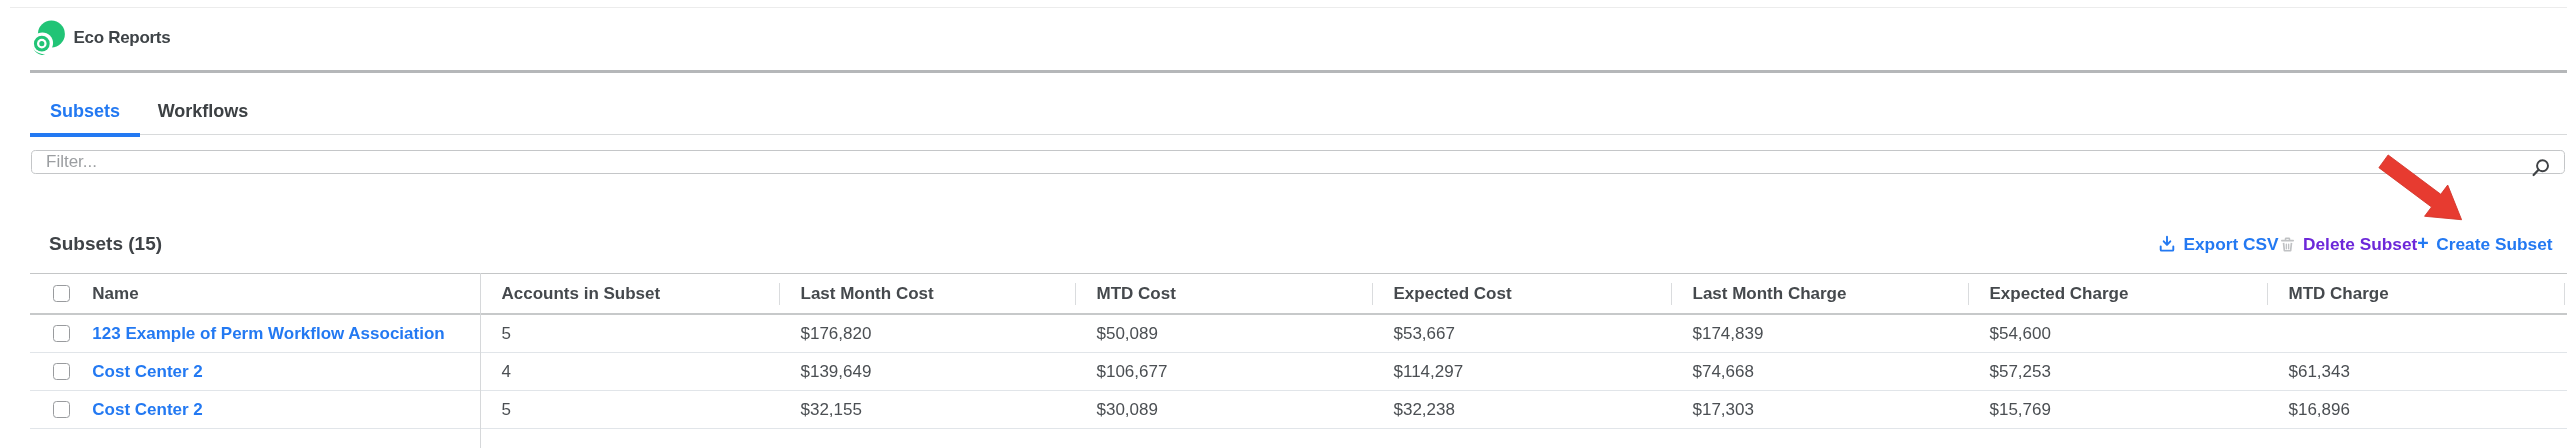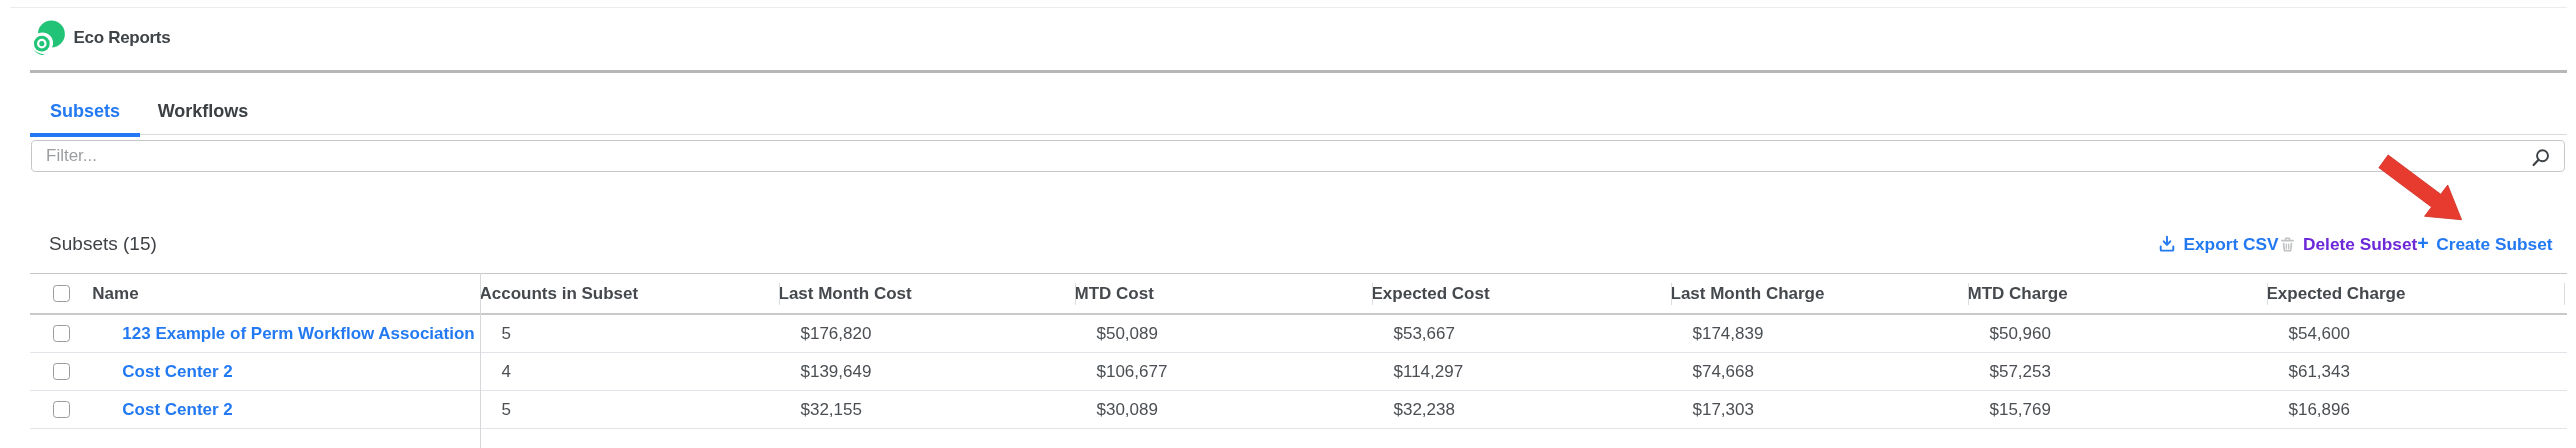--- a/index.html
+++ b/index.html
@@ -19,56 +19,56 @@
   
   .tabbar { position:absolute; left:30px; top:88px; width:2537px; height:47px; }
   .tabbar .bar-border { position:absolute; left:0; right:0; bottom:0; height:1.2px; background:#d8dadb; }
   .tab { position:absolute; top:0; height:47px; display:flex; align-items:center; justify-content:center;
          font-size:18px; font-weight:600; cursor:pointer; }
   .tab-subsets { left:0; width:110px; color:#2379f2; }
   .tab-workflows { left:110px; width:126px; color:#3c4043; }
   .tab-underline { position:absolute; left:0; width:110px; bottom:-1.7px; height:4px; background:#2379f2; }
 
   
-  .filter-wrap { position:absolute; left:31px; top:140px; width:2534px; height:32px; }
+  .filter-wrap { position:absolute; left:31px; top:150px; width:2534px; height:24px; }
   .filter-input { width:100%; height:100%; border:1.2px solid #c4c6c8; border-radius:4.6px;
                   font-family:"Liberation Sans", sans-serif; font-size:17px; color:#4b4f53;
                   padding:0 40px 0 14px; outline:none; }
   .filter-input::placeholder { color:#9b9ea1; }
   .search-icon { position:absolute; right:14px; top:8px; width:19.6px; height:19.6px; }
 
   
   .section-row { position:absolute; left:29.5px; top:229px; width:2537px; height:30px; }
   .section-title { position:absolute; left:19.6px; top:50%; transform:translateY(-50%);
-                   font-size:19px; font-weight:400; color:#3f4347; }
+                   font-size:19px; font-weight:700; color:#3f4347; }
   .toolbar { position:absolute; right:14px; top:0; height:30px; display:flex; align-items:center; }
   .tbtn { display:flex; align-items:center; gap:7.5px; font-size:17.3px; font-weight:700;
           background:none; border:none; cursor:pointer; font-family:"Liberation Sans", sans-serif; }
   .tbtn.blue { color:#2379f2; }
   .tbtn.disabled { color:#6d28d9; cursor:default; }
   .tbtn svg { display:block; }
   .plus-glyph { font-size:19.6px; font-weight:600; line-height:1; }
 
   
   .anno-arrow { position:absolute; left:2365px; top:152px; width:107px; height:73px; z-index:30; pointer-events:none; }
 
   
   .table { position:absolute; left:29.5px; top:273px; width:2537px; height:208px; }
   .grid-row { display:grid; grid-template-columns:450px 299px 296px 297px 299px 297px 299px 299px; }
   .thead { height:42px; border-top:1.2px solid #c4c6c7; border-bottom:2.3px solid #c7c9ca; }
   .th { position:relative; display:flex; align-items:center; font-size:17px; font-weight:600; color:#45494d;
-        white-space:nowrap; overflow:hidden; }
+        padding-left:22px; white-space:nowrap; overflow:hidden; }
   .th.name-col { padding-left:0; }
   .th:nth-child(n+3)::before, .th:last-child::after {
         content:""; position:absolute; left:0; top:9.2px; height:21.4px; width:1.2px; background:#dadcde; }
   .th:last-child::after { left:auto; right:0.6px; }
   .trow { height:38px; border-bottom:1.2px solid #e1e5e9; }
   .td { display:flex; align-items:center; font-size:17px; color:#4b4f53; padding-left:22px;
         white-space:nowrap; overflow:hidden; }
-  .td-name { padding-left:0;gap:30px; }
+  .td-name { padding-left:0; }
   .checkbox { width:17.3px; height:17.3px; border:1.7px solid #999b9e; border-radius:3.5px; background:#fff;
               margin-left:23px; flex:0 0 auto; cursor:pointer; }
   .name-link { margin-left:22.5px; color:#2379f2; font-weight:600; text-decoration:none; cursor:pointer; }
   .vline-name { position:absolute; left:450px; top:0; bottom:0; width:1.2px; background:#d6d8da; }
   .filler { height:15.6px; }
 </style>
 </head>
 <body>
 
 <div id="page">
@@ -145,36 +145,35 @@
     <div class="grid-row thead">
       <div class="th name-col">
         <span class="checkbox"></span>
         <span class="name-link" style="color:#45494d;">Name</span>
       </div>
       <div class="th">Accounts in Subset</div>
       <div class="th">Last Month Cost</div>
       <div class="th">MTD Cost</div>
       <div class="th">Expected Cost</div>
       <div class="th">Last Month Charge</div>
+      <div class="th">Expected Charge</div>
       <div class="th">MTD Charge</div>
-      <div class="th">Expected Charge</div>
     </div>
 
     <div id="table-body">
   <div class="grid-row trow">
     <div class="td td-name">
       <span class="checkbox"></span>
       <a class="name-link">123 Example of Perm Workflow Association</a>
     </div>
     <div class="td td-val">5</div>
     <div class="td td-val">$176,820</div>
     <div class="td td-val">$50,089</div>
     <div class="td td-val">$53,667</div>
     <div class="td td-val">$174,839</div>
-    <div class="td td-val">$50,960</div>
     <div class="td td-val">$54,600</div>
   </div>
 
   <div class="grid-row trow">
     <div class="td td-name">
       <span class="checkbox"></span>
       <a class="name-link">Cost Center 2</a>
     </div>
     <div class="td td-val">4</div>
     <div class="td td-val">$139,649</div>

